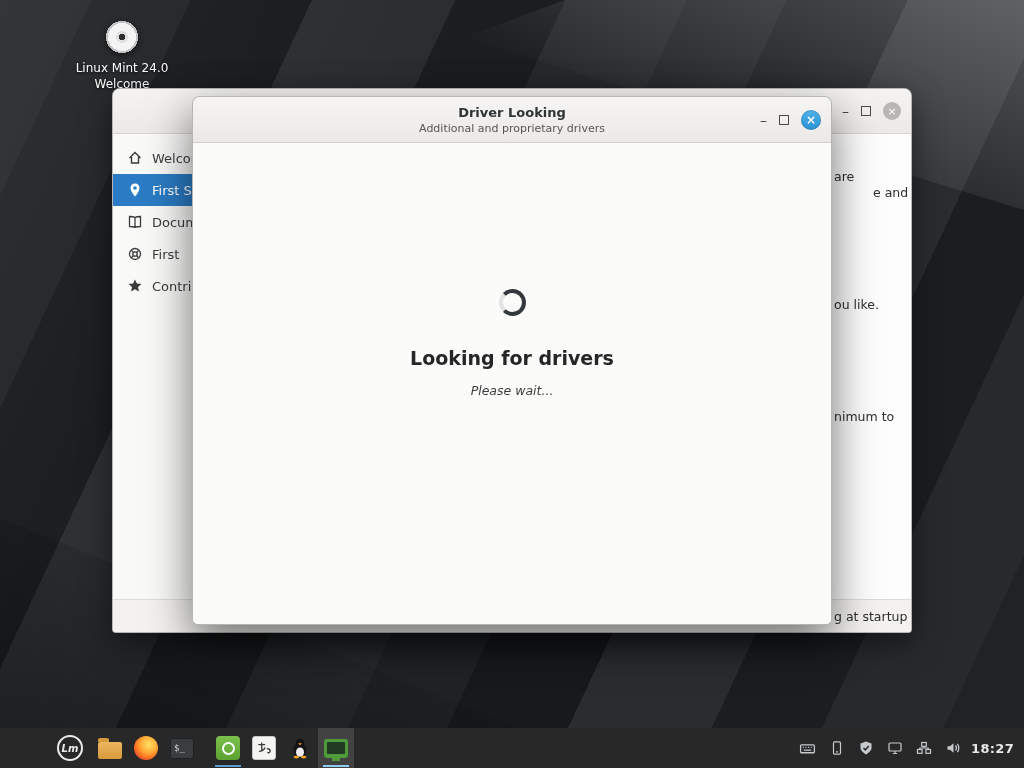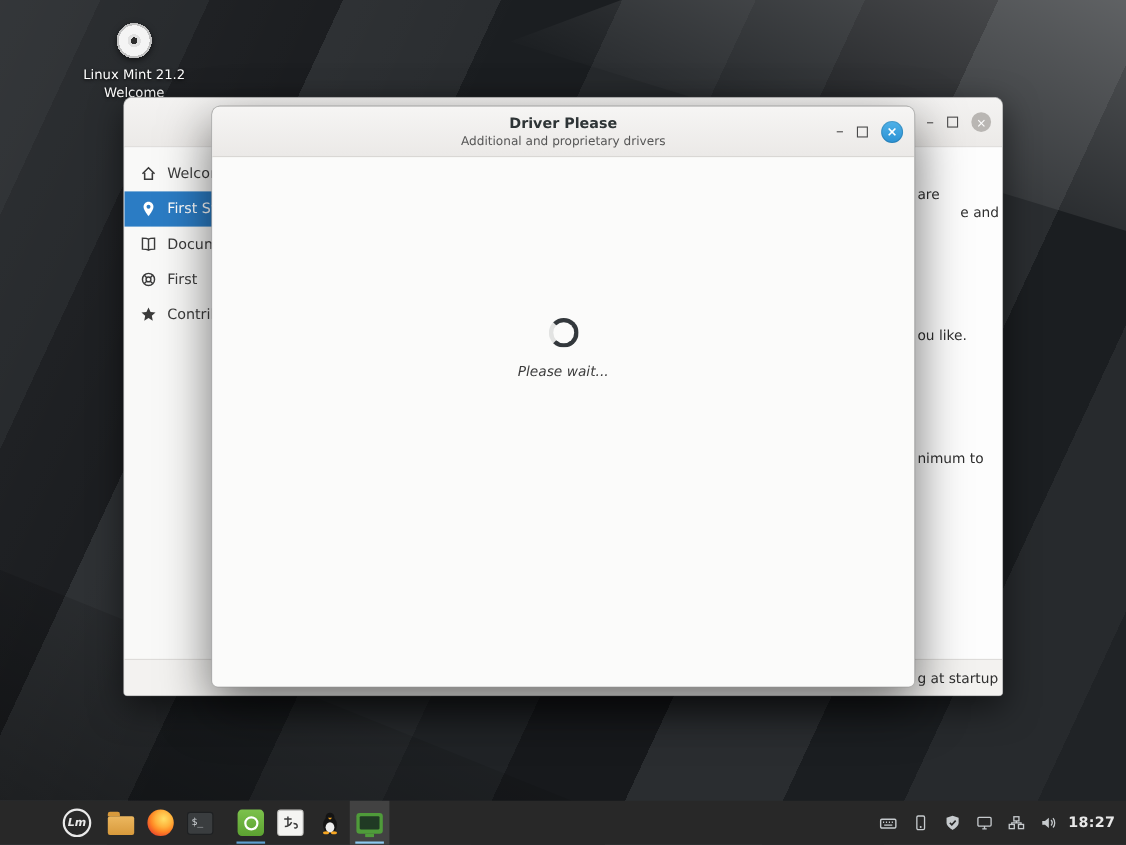--- a/index.html
+++ b/index.html
@@ -112,21 +112,21 @@
 </head>
 <body>
 
 <div class="wallpaper"></div>
 <div class="wp-light"></div>
 <div class="wp-dark"></div>
 
 <div class="desktop-icon">
   <div class="cd"></div>
   <div class="dlabel">
-    <div>Linux Mint 21.2</div>
+    <div>Linux Mint 24.0</div>
     <div>Welcome</div>
   </div>
 </div>
 
 <div class="win welcome">
   <div class="wc-titlebar">
     <div class="controls">
       <span class="ctl-min">–</span>
       <span class="ctl-max"></span>
       <span class="ctl-close-gray">×</span>
@@ -186,30 +186,31 @@
   <span class="fragment" style="left:721px; top:208px;">ou like.</span>
   <span class="fragment" style="left:721px; top:320px;">nimum to</span>
 
   <div class="wc-footer">
     <span class="footer-frag">g at startup</span>
   </div>
 </div>
 
 <div class="win dialog">
   <div class="dm-header">
-    <div class="dm-title">Driver Please</div>
+    <div class="dm-title">Driver Looking</div>
     <div class="dm-sub">Additional and proprietary drivers</div>
     <div class="controls">
       <span class="ctl-min">–</span>
       <span class="ctl-max"></span>
       <span class="ctl-close-blue">×</span>
     </div>
   </div>
   <div class="dm-body">
     <div class="spinner"></div>
+    <div class="dm-heading">Looking for drivers</div>
     <div class="dm-wait">Please wait...</div>
   </div>
 </div>
 
 <div class="panel">
   <div class="menu-btn">
     <div class="mint-logo">Lm</div>
   </div>
 
   <div class="launcher">

